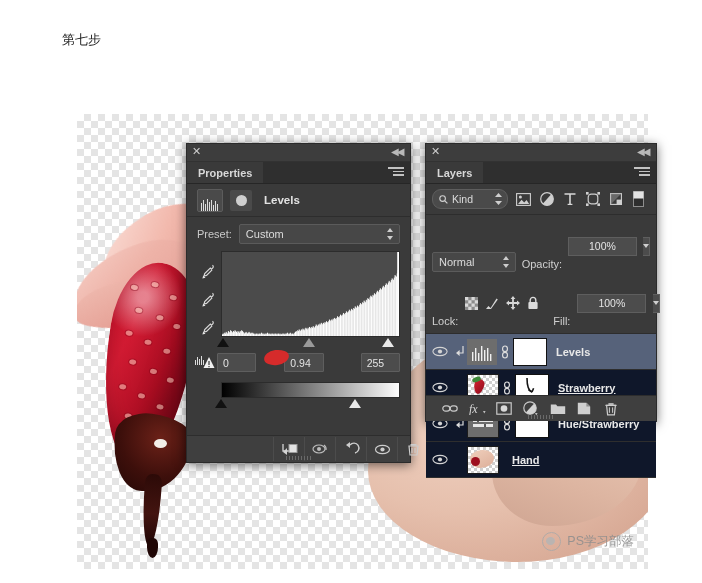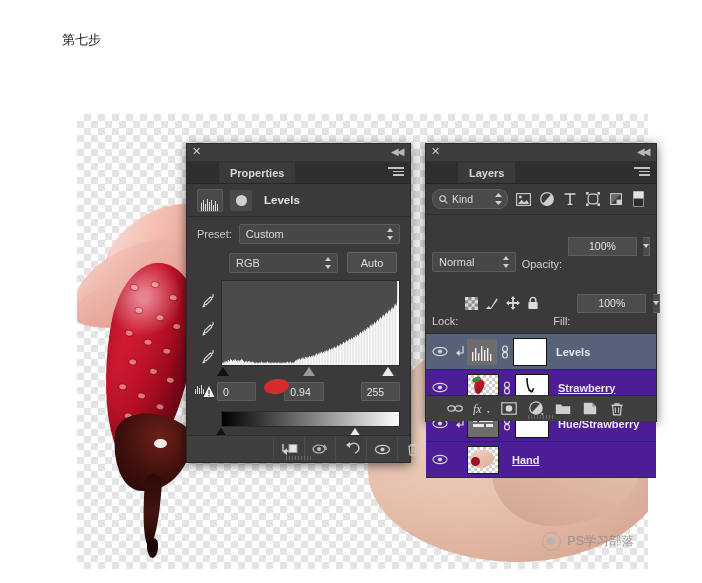--- a/index.html
+++ b/index.html
@@ -128,21 +128,21 @@
   .ps-collapse{
     position:absolute;right:6px;top:3px;width:13px;height:10px;color:#b9b9b9;
     font-size:10px;line-height:10px;letter-spacing:-2px;
   }
   .ps-tabrow{
     height:21px;background:#2f2f2f;display:flex;align-items:stretch;position:relative;
     border-bottom:1px solid #262626;
   }
   .ps-tab{
     background:#3a3a3a;padding:0 11px;display:flex;align-items:center;
-    font-size:11px;font-weight:bold;color:#d8d8d8;cursor:pointer;margin-left:32px;
+    font-size:11px;font-weight:bold;color:#d8d8d8;cursor:pointer;
   }
   .ps-tabfill{flex:1;background:#2f2f2f;}
   .ps-menu{
     position:absolute;right:6px;top:5px;width:16px;height:11px;cursor:pointer;
   }
   .ps-menu i{display:block;height:1.6px;background:#c2c2c2;margin-bottom:2px;}
   .ps-menu i:first-child{width:16px}
   .ps-menu i:nth-child(2){width:11px;margin-left:5px}
   .ps-menu i:nth-child(3){width:11px;margin-left:5px}
   .ps-body{background:#3a3a3a;}
@@ -251,21 +251,21 @@
   .spin-btn{width:13px;height:17px;background:#4c4c4c;border:1px solid #5e5e5e;border-left:none;
     display:flex;align-items:center;justify-content:center;cursor:pointer;}
   .caret{width:0;height:0;border-left:3.5px solid transparent;border-right:3.5px solid transparent;border-top:4px solid #cfcfcf;}
 
   .lock-row{display:flex;align-items:center;padding:2px 6px 6px 6px;gap:7px;border-bottom:1px solid #2d2d2d;}
   .lock-ico{width:16px;height:16px;display:flex;align-items:center;justify-content:center;cursor:pointer;}
 
   .layer-list{background:#3a3a3a;}
   .layer-row{
     height:35px;display:flex;align-items:center;border-bottom:1px solid #2e2e2e;
-    background:#4c1d95;cursor:pointer;
+    background:#0f172a;cursor:pointer;
   }
   .layer-row.selected{background:#56627a;}
   .eye{width:27px;display:flex;align-items:center;justify-content:center;}
   .clip-ico{width:14px;display:flex;align-items:center;justify-content:center;}
   .thumb{
     width:30px;height:26px;border:1px solid #1d1d1d;background:#fff;overflow:hidden;position:relative;
     flex:none;
   }
   .thumb.adj{background:#6d6d6d;display:flex;align-items:flex-end;justify-content:center;}
   .thumb.sel-outline{border:none;background:transparent;position:relative;}
@@ -290,21 +290,21 @@
     background:linear-gradient(120deg,#d5202f,#8e0c1c);transform:rotate(12deg);}
   .tb-leaf{position:absolute;left:4px;top:2px;width:9px;height:5px;background:#3f8a3a;border-radius:50%;transform:rotate(-20deg);}
   .tb-hand{position:absolute;left:2px;top:3px;width:24px;height:18px;
     background:linear-gradient(150deg,#f0d0bd,#dcae99);border-radius:50% 45% 55% 45%;}
   .tb-hand-red{position:absolute;left:3px;top:10px;width:9px;height:9px;background:#9d1020;border-radius:50%;}
 
   .layers-foot{
     position:absolute;left:0;right:0;bottom:0;height:25px;background:#3f3f3f;border-top:1px solid #2d2d2d;
     display:flex;align-items:center;justify-content:center;gap:0;
   }
-  .lfico{width:27px;height:22px;display:flex;align-items:center;justify-content:center;cursor:pointer;}
+  .lfico{width:27px;height:22px;display:flex;align-items:center;cursor:pointer;}
   .lf-spacer{flex:0 0 10px;}
 </style>
 </head>
 <body>
 
 <div class="article">
   <div class="step-title">第七步</div>
 </div>
 
 <div class="canvas">
@@ -391,27 +391,20 @@
     </div>
 
     <div class="prop-row">
       <span class="lbl">Preset:</span>
       <span class="ps-select" id="preset-select">
         <span>Custom</span>
         <span class="arrows"></span>
       </span>
     </div>
 
-    <div class="chan-row">
-      <span class="ps-select" id="channel-select">
-        <span>RGB</span>
-        <span class="arrows"></span>
-      </span>
-      <span class="ps-btn">Auto</span>
-    </div>
 
     <div class="levels-area">
       <div class="droppers">
         <svg class="dropper" viewBox="0 0 17 17">
           <path d="M12.5 2.2c1 1 1 2.2 0 3l-1 1 -1.2-1.2 -5.6 5.6 -0.6 2.4 2.4-0.6 5.6-5.6" fill="none" stroke="#d8d8d8" stroke-width="1.2"></path>
           <path d="M3.2 12.4l2.3 2.3 -3.1 0.8z" fill="#e6e6e6"></path>
         </svg>
         <svg class="dropper" viewBox="0 0 17 17">
           <path d="M12.5 2.2c1 1 1 2.2 0 3l-1 1 -1.2-1.2 -5.6 5.6 -0.6 2.4 2.4-0.6 5.6-5.6" fill="none" stroke="#d8d8d8" stroke-width="1.2"></path>
           <path d="M3.2 12.4l2.3 2.3 -3.1 0.8z" fill="#e6e6e6"></path>

